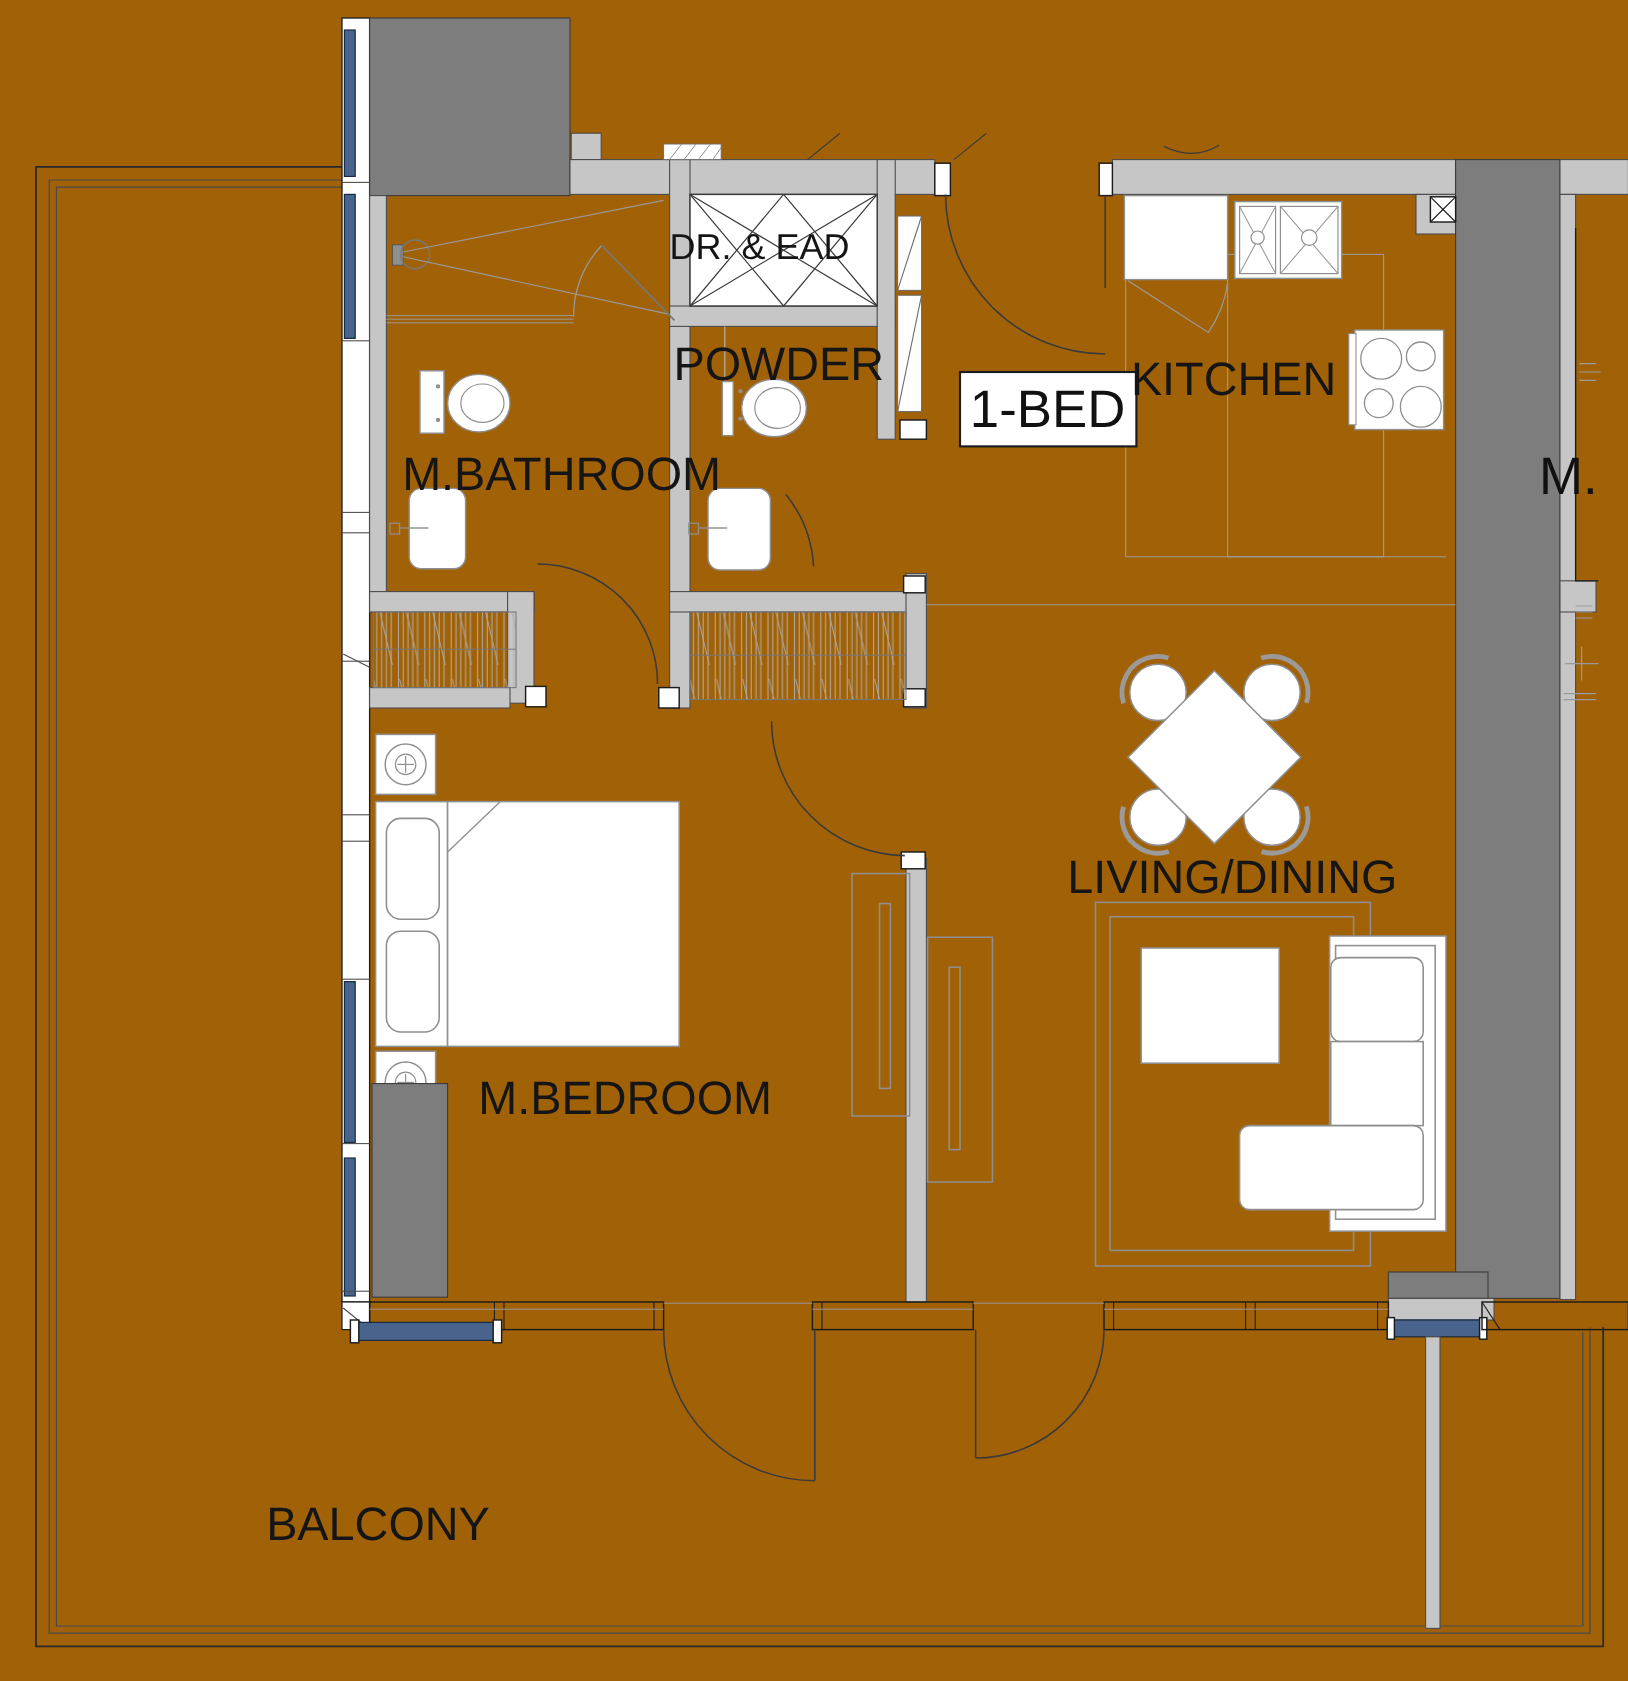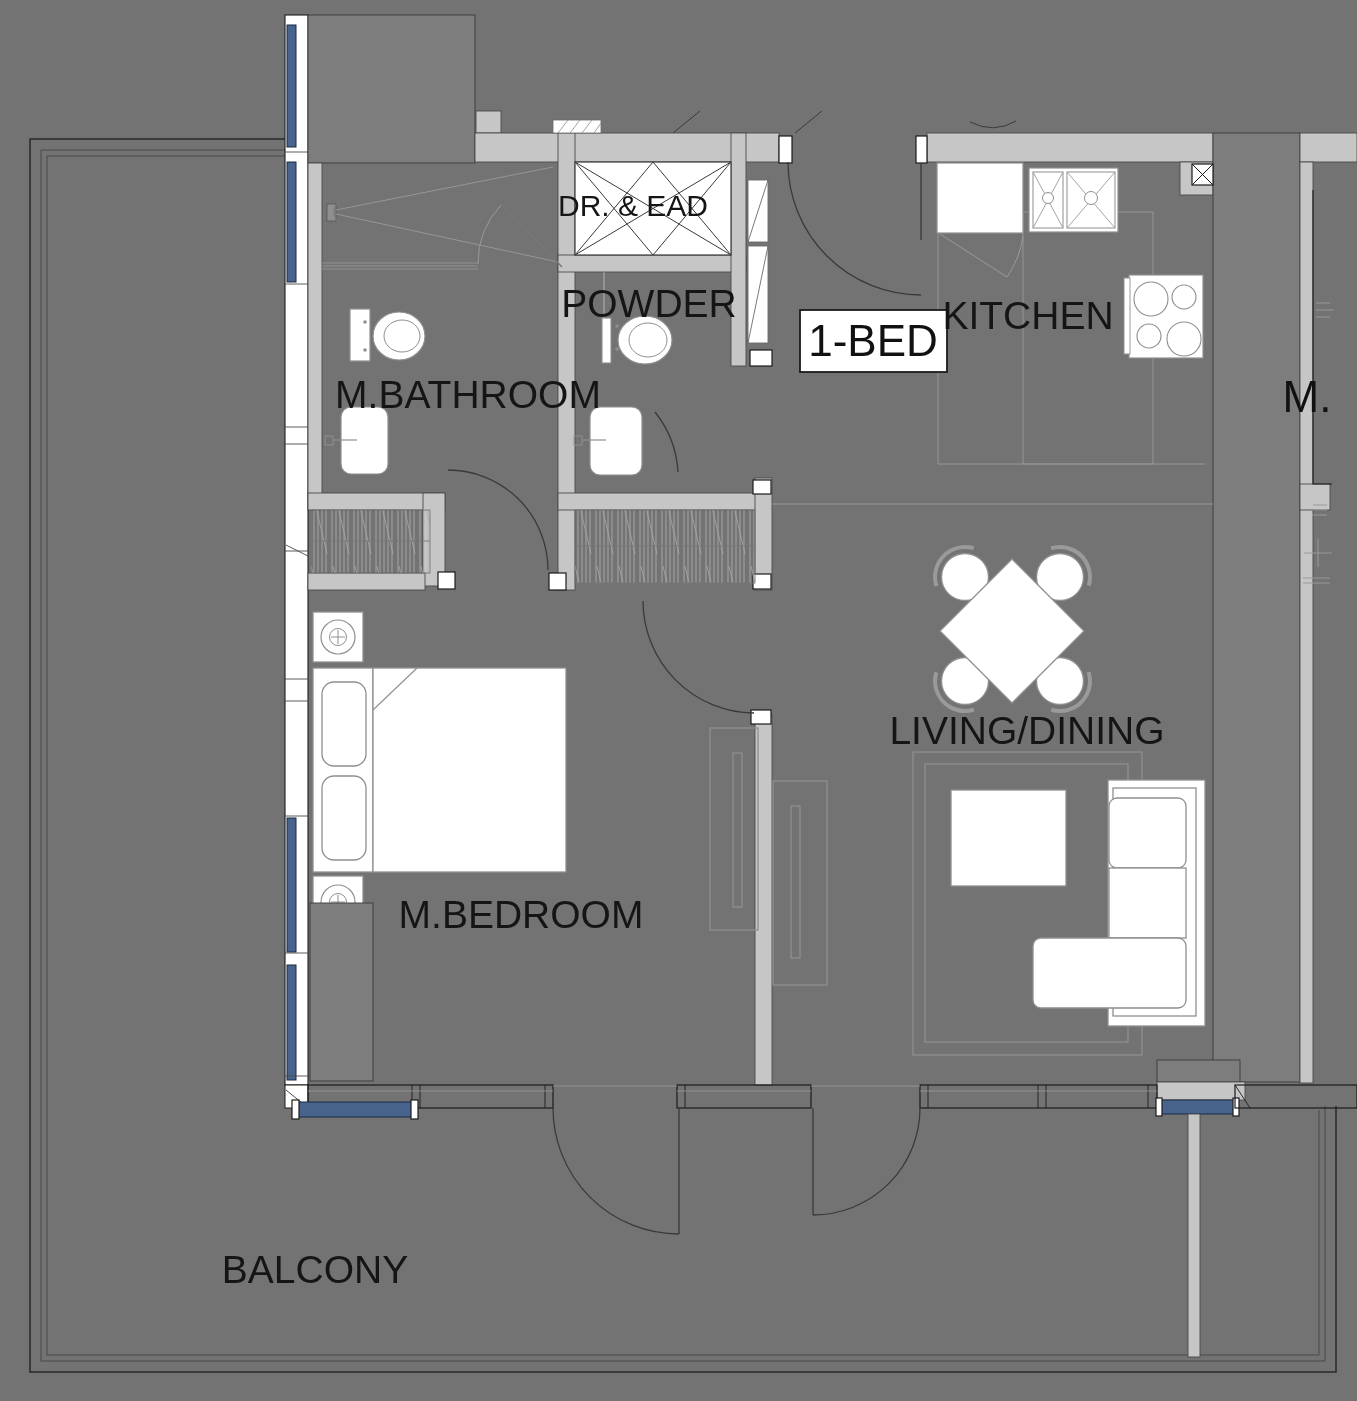--- a/index.html
+++ b/index.html
@@ -1,16 +1,16 @@
 <!DOCTYPE html>
 <html><head>
 <meta charset="utf-8">
 <style>
   html,body{margin:0;padding:0;background:#fff;}
-  .plan-wrap{width:1357px;height:1401px;position:relative;background:#737373;overflow:hidden;}
+  .plan-wrap{width:1357px;height:1401px;position:relative;background:#a16207;overflow:hidden;}
   svg{display:block;}
   .room-label{font-family:"Liberation Sans",sans-serif;font-size:39px;fill:#151515;}
   .small-label{font-family:"Liberation Sans",sans-serif;font-size:30px;fill:#151515;}
   .unit-label{font-family:"Liberation Sans",sans-serif;font-size:44px;fill:#111;}
   .wall{fill:#c6c6c6;stroke:#4a4a4a;stroke-width:0.9;}
   .dark{fill:#7d7d7d;stroke:#3a3a3a;stroke-width:0.9;}
   .cap{fill:#ffffff;stroke:#1c1c1c;stroke-width:1.2;}
   .furn{fill:none;stroke:#8f8f8f;stroke-width:1.3;}
   .furnw{fill:#ffffff;stroke:#8f8f8f;stroke-width:1.3;}
   .door{fill:none;stroke:#3a3a3a;stroke-width:1.3;}

